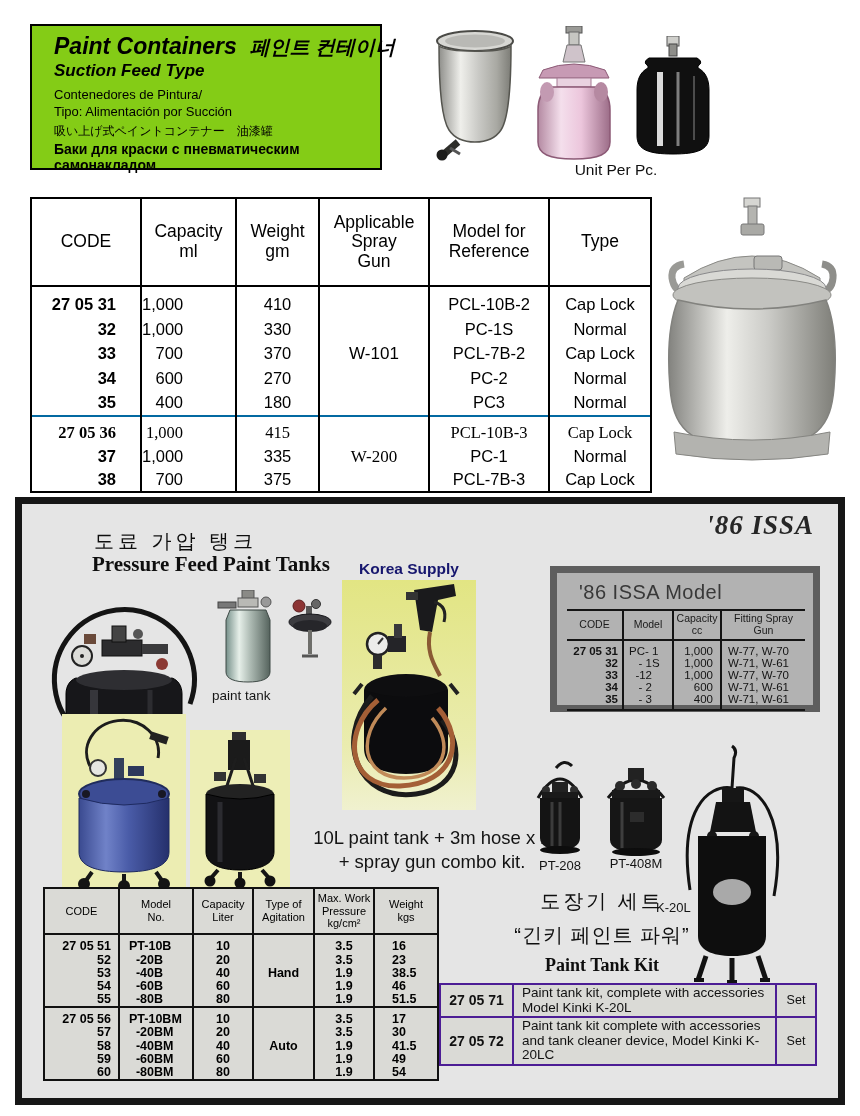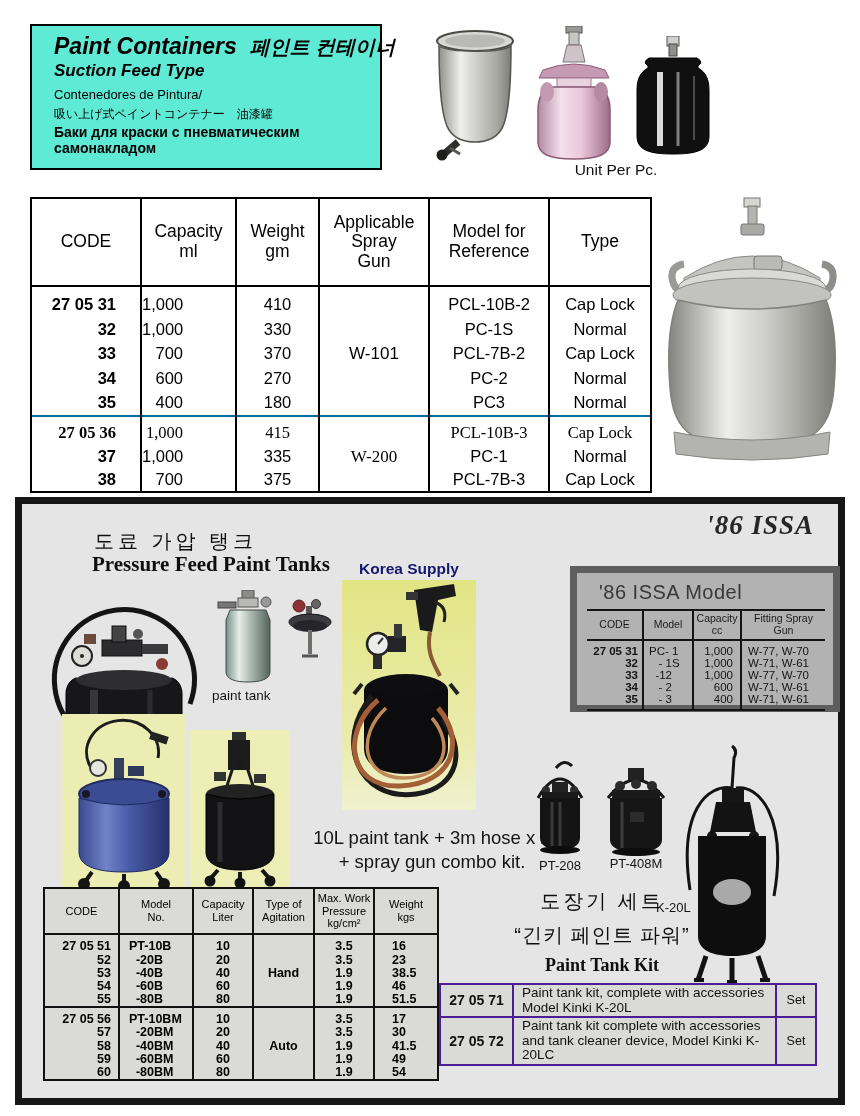--- a/index.html
+++ b/index.html
@@ -2,21 +2,21 @@
 <html><head>
 <meta charset="utf-8">
 <style>
   html,body{margin:0;padding:0;background:#ffffff;}
   body{font-family:"Liberation Sans",sans-serif;color:#000;}
   .page{position:relative;width:860px;height:1116px;background:#fff;overflow:hidden;}
   .abs{position:absolute;}
   .pre{white-space:pre-line;}
 
   
-  .hdr-box{left:30px;top:24px;width:352px;height:146px;background:#5eead4;border:2px solid #000;
+  .hdr-box{left:30px;top:24px;width:352px;height:146px;background:#84cc16;border:2px solid #000;
            box-sizing:border-box;padding:7px 13px 0 22px;}
   .hdr-l1{font-size:23px;font-weight:bold;font-style:italic;white-space:nowrap;}
   .hdr-l1 .ko{font-size:20px;}
   .hdr-sub{font-size:17px;font-weight:bold;font-style:italic;margin-top:0px;}
   .hdr-es{font-size:13px;margin-top:2px;}
   .hdr-es.first{margin-top:6px;}
   .hdr-ja{font-size:12px;margin-top:4px;}
   .hdr-ru{font-size:14px;font-weight:bold;line-height:1.12;margin-top:2px;white-space:pre-line;}
 
   .unit-per{left:550px;top:161px;width:132px;text-align:center;font-size:15.5px;color:#111;}
@@ -42,21 +42,21 @@
   .issa-logo{right:24px;top:6px;font-family:"Liberation Serif",serif;font-weight:bold;font-style:italic;
              font-size:27px;color:#262626;letter-spacing:1px;}
   .sec-ko{left:72px;top:24px;font-size:20px;color:#0e0e0e;letter-spacing:4px;}
   .sec-en{left:70px;top:48px;font-family:"Liberation Serif",serif;font-weight:bold;font-size:21px;color:#0e0e0e;}
   .korea-label{left:320px;top:56px;width:134px;text-align:center;font-weight:bold;font-size:15.5px;color:#16166e;}
   .paint-tank-label{left:190px;top:184px;font-size:13.5px;color:#161616;}
   .combo-text{left:272px;top:322px;width:276px;text-align:center;font-size:18.5px;line-height:1.32;
               color:#141414;white-space:pre-line;}
 
   
-  .issa-box{left:548px;top:62px;width:270px;height:146px;border:7px solid #5e5e5e;background:#b2b2b2;
+  .issa-box{left:528px;top:62px;width:270px;height:146px;border:7px solid #5e5e5e;background:#b2b2b2;
             box-sizing:border-box;}
   .issa-title{left:22px;top:8px;font-size:20px;color:#383838;letter-spacing:.5px;}
   .issa-tbl{left:10px;top:36px;border-collapse:collapse;table-layout:fixed;width:238px;
             border-top:2px solid #141414;border-bottom:2px solid #141414;position:absolute;}
   .issa-tbl th{font-size:10.5px;font-weight:normal;border-bottom:2px solid #141414;height:28px;
                line-height:1.1;text-align:center;padding:0;color:#1a1a1a;}
   .issa-tbl td{font-size:11.5px;height:11.5px;line-height:1.05;padding:0;color:#141414;}
   .issa-tbl th + th,.issa-tbl td + td{border-left:2px solid #141414;}
   .issa-tbl tr.firstd td{padding-top:4px;}
   .issa-tbl tr.lastd td{padding-bottom:4px;}
@@ -96,20 +96,21 @@
 </style>
 </head>
 <body>
 
 <div class="page">
 
   <div class="abs hdr-box">
     <div class="hdr-l1"><span>Paint Containers</span>&nbsp; <span class="ko">페인트 컨테이너</span></div>
     <div class="hdr-sub">Suction Feed Type</div>
     <div class="hdr-es first">Contenedores de Pintura/</div>
+    <div class="hdr-es">Tipo: Alimentación por Succión</div>
     <div class="hdr-ja">吸い上げ式ペイントコンテナー　油漆罐</div>
     <div class="hdr-ru">Баки для краски с пневматическим
 самонакладом</div>
   </div>
 
   <svg class="abs" style="left:428px;top:24px" width="92" height="140" viewBox="0 0 92 140">
     <defs>
         <linearGradient id="gm1" x1="0" y1="0" x2="1" y2="0">
       <stop offset="0" stop-color="#8f8f8b"></stop>
           <stop offset="0.3" stop-color="#efefeb"></stop>

